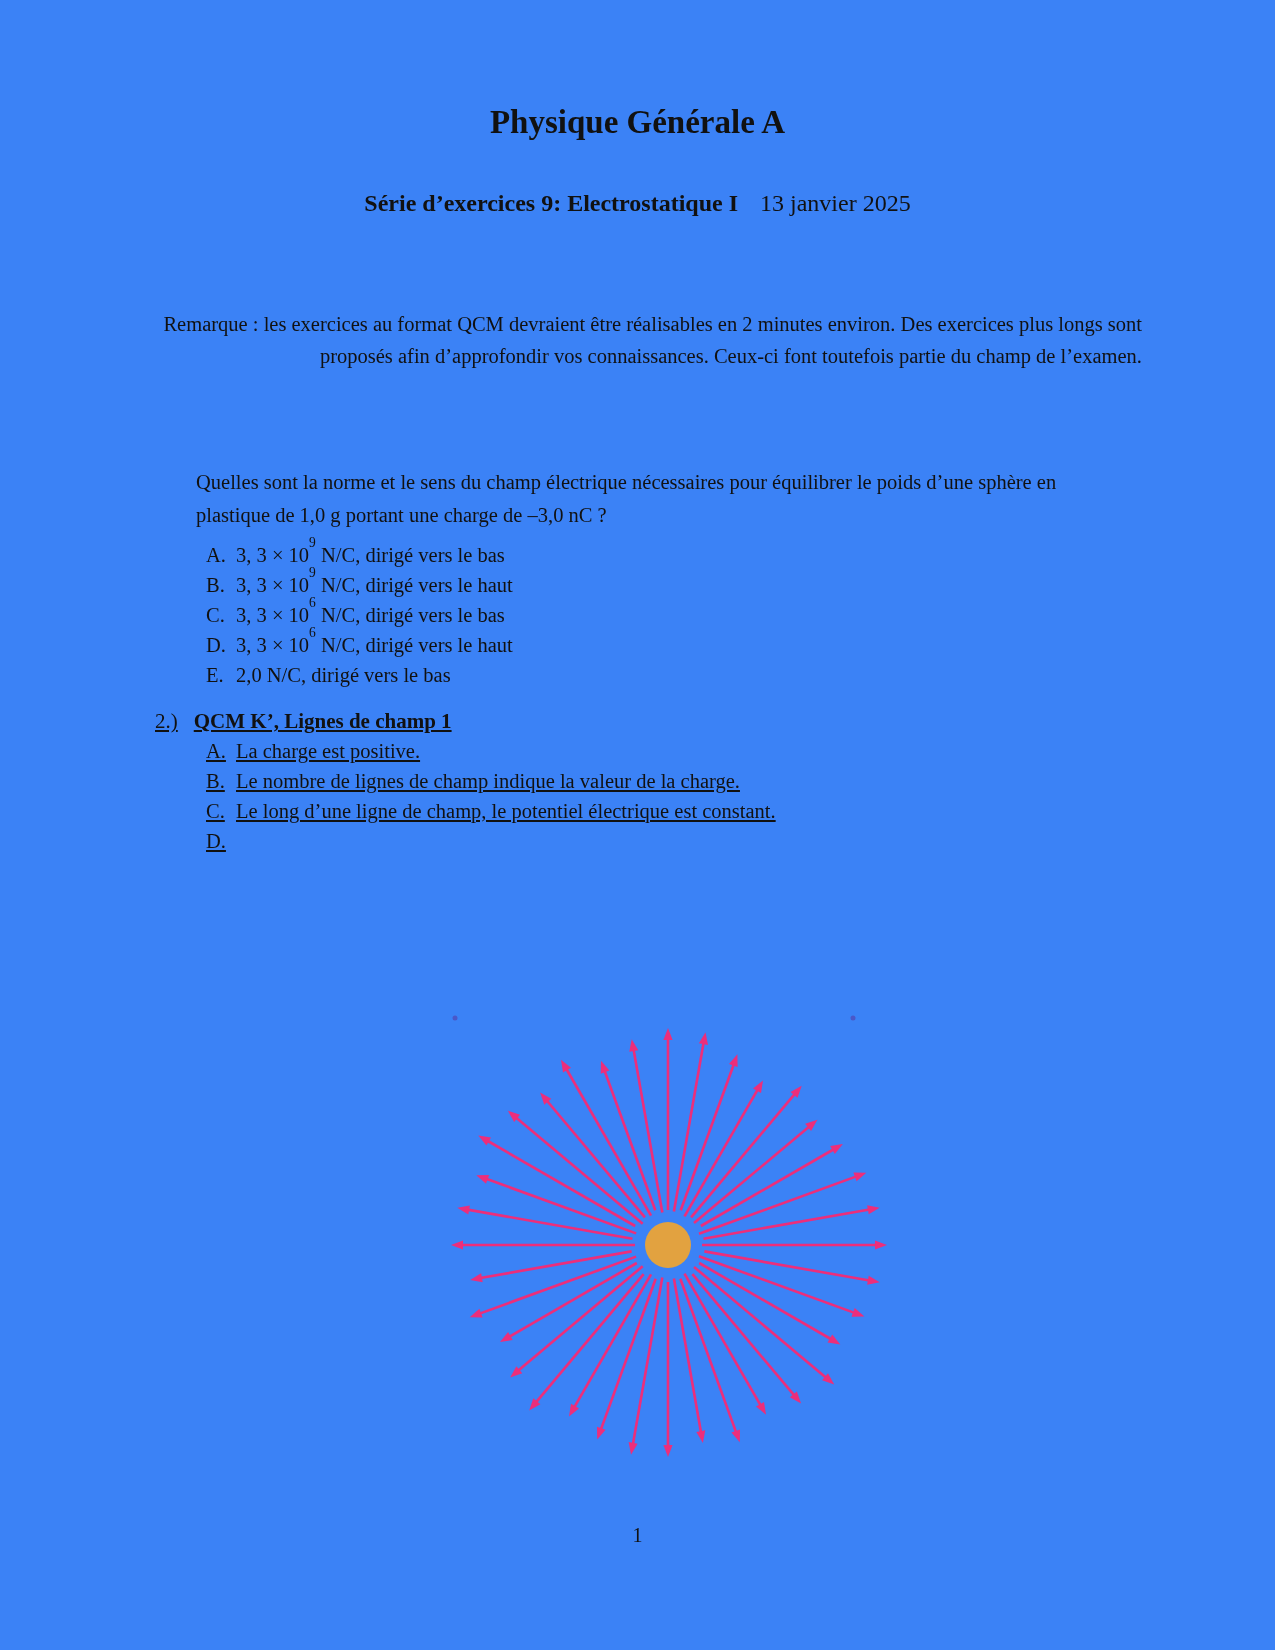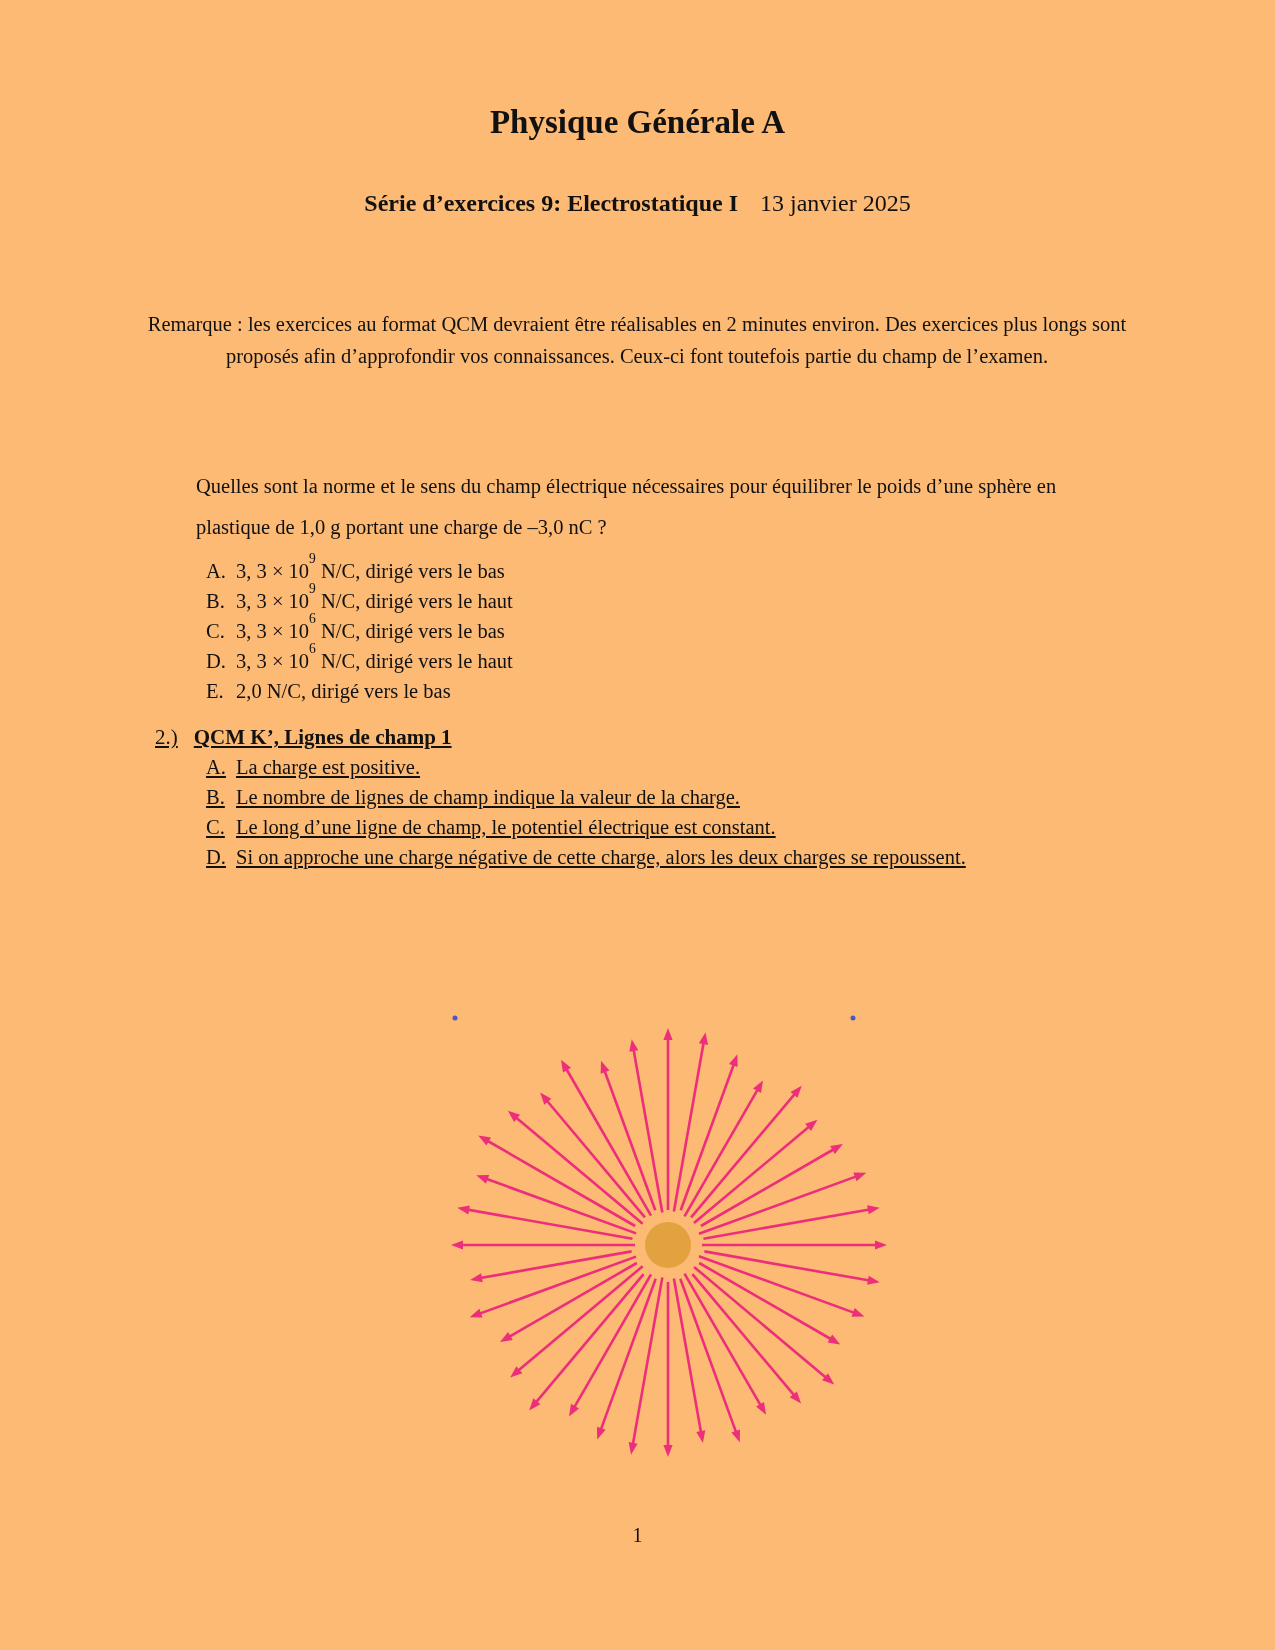--- a/index.html
+++ b/index.html
@@ -1,48 +1,48 @@
 <!DOCTYPE html>
 <html><head>
 <meta charset="utf-8">
 <style>
   html, body { margin: 0; padding: 0; background: #888; }
   .page {
     position: relative;
     width: 1275px;
     height: 1650px;
     margin: 0 auto;
-    background: #fdba74;
+    background: #3b82f6;
     font-family: "Liberation Serif", "DejaVu Serif", serif;
     color: #111111;
     overflow: hidden;
   }
 
   
   .doc-header { position: absolute; top: 102px; left: 0; right: 0; text-align: center; }
   .doc-title { font-size: 33px; font-weight: bold; line-height: 40px; }
   .doc-subtitle { margin-top: 46px; font-size: 24px; line-height: 30px; }
   .subtitle-bold { font-weight: bold; }
   .subtitle-date { margin-left: 16px; font-weight: normal; }
 
   
   .remark {
     position: absolute; top: 308px; left: 132px; width: 1010px;
-    text-align: center; font-size: 20.5px; line-height: 32px;
+    text-align: right; font-size: 20.5px; line-height: 32px;
   }
 
   
   .exercises { position: absolute; top: 460px; left: 155px; width: 975px; }
   .exercise + .exercise { margin-top: 16px; text-decoration: underline; }
   .exercise-heading { font-size: 21px; line-height: 30px; }
   .ex-num { font-weight: normal; margin-right: 16px; }
   .ex-title { font-weight: bold; }
   .exercise-body {
     margin: 6px 0 8px 41px; width: 935px;
-    font-size: 20.5px; line-height: 41px;
+    font-size: 20.5px; line-height: 33px;
   }
   ol.options { list-style: none; margin: 0 0 0 51px; padding: 0; }
   ol.options li { display: flex; font-size: 20.5px; line-height: 30px; }
   .opt-label { width: 30px; flex: 0 0 30px; }
   .opt-text sup { font-size: 66%; line-height: 0; position: relative; top: -0.5em; }
 
   
   .diagram-wrap { position: absolute; left: 433px; top: 1010px; width: 470px; height: 470px; }
   .diagram-wrap svg { display: block; }
 
@@ -107,21 +107,20 @@
           <li>
             <span class="opt-label">B.</span>
             <span class="opt-text">Le nombre de lignes de champ indique la valeur de la charge.</span>
           </li>
           <li>
             <span class="opt-label">C.</span>
             <span class="opt-text">Le long d’une ligne de champ, le potentiel électrique est constant.</span>
           </li>
           <li>
             <span class="opt-label">D.</span>
-            <span class="opt-text">Si on approche une charge négative de cette charge, alors les deux charges se repoussent.</span>
           </li>
         </ol>
     </div>
 
   </div>
 
   <div class="diagram-wrap">
     <svg id="field-svg" width="470" height="470" viewBox="0 0 470 470">
         <circle cx="22" cy="8" r="2.5" fill="#4a57c8"></circle>
         <circle cx="420" cy="8" r="2.5" fill="#4a57c8"></circle>

